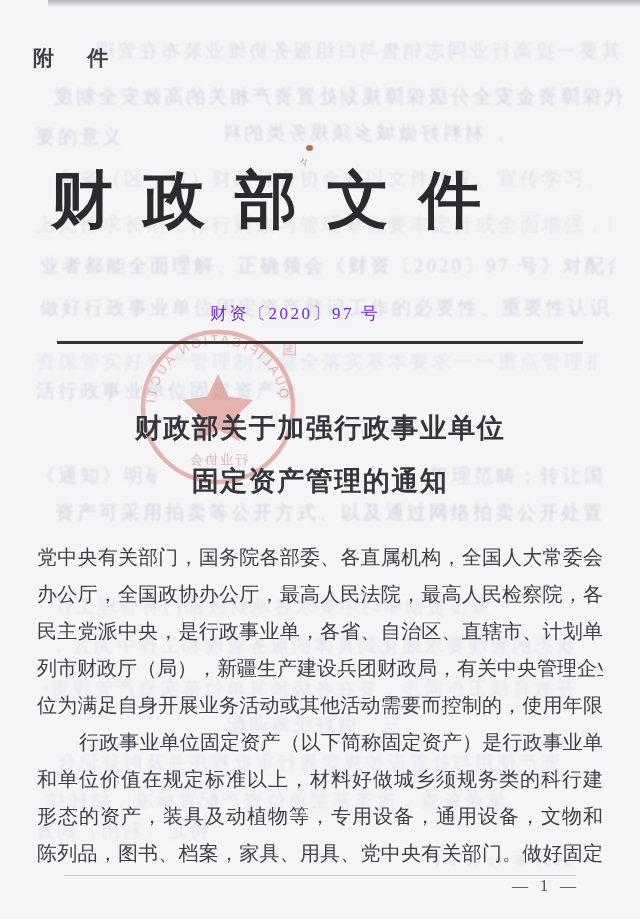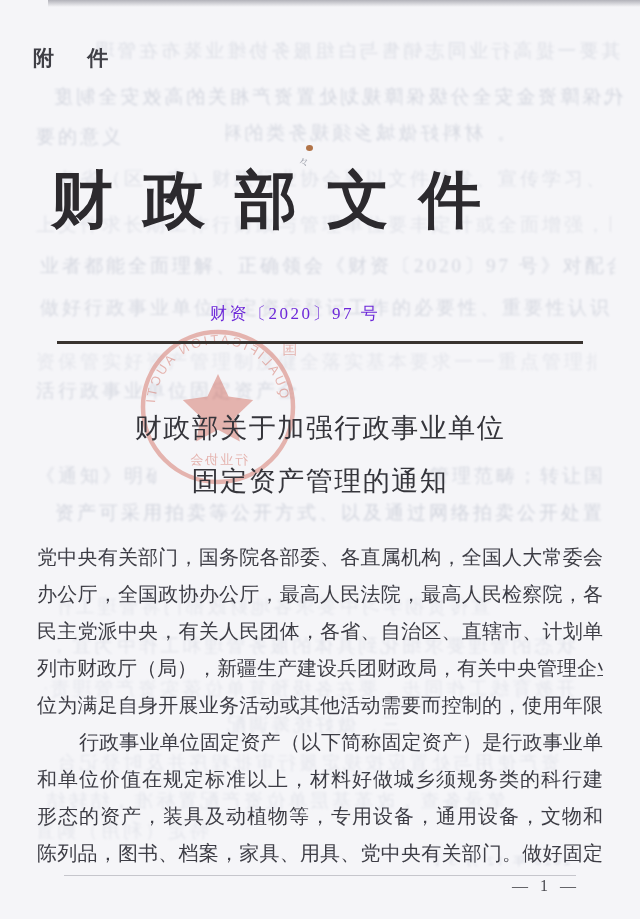--- a/index.html
+++ b/index.html
@@ -14,21 +14,21 @@
     letter-spacing:14px;color:#3f3f46;font-weight:600;}
   .masthead{position:absolute;left:0;top:158px;width:528px;text-align:center;
     font-size:62px;font-weight:700;color:#2c2a2e;letter-spacing:30px;
     text-indent:34px;white-space:nowrap;}
   .doc-number{position:absolute;left:0;top:302px;width:640px;
     padding-right:50px;box-sizing:border-box;text-align:center;
     font-size:17px;letter-spacing:2.5px;color:#6d28d9;}
   .red-rule{position:absolute;left:57px;top:341px;width:526px;height:2.5px;
     background:#38332f;}
   .notice-title{position:absolute;left:0;width:640px;text-align:center;
-    font-size:27px;font-weight:400;color:#35353b;letter-spacing:1.5px;
+    font-size:27px;font-weight:700;color:#35353b;letter-spacing:1.5px;
     white-space:nowrap;}
   .notice-1{top:410px;}
   .notice-2{top:463px;}
   .body-block{position:absolute;left:37px;top:539px;width:566px;
     font-size:20px;color:#3d3d45;}
   .body-line{height:37px;line-height:37px;text-align:justify;
     text-align-last:justify;white-space:nowrap;overflow:hidden;}
   .body-line.indent{padding-left:42px;}
   .footer-rule{position:absolute;left:64px;top:875px;width:512px;height:1px;
     background:#c6c6cc;}
@@ -98,21 +98,21 @@
   <div class="doc-number">财资〔2020〕97 号</div>
 
   <div class="red-rule"></div>
 
   <div class="notice-title notice-1">财政部关于加强行政事业单位</div>
   <div class="notice-title notice-2">固定资产管理的通知</div>
 
   <div class="body-block" id="body-block">
       <div class="body-line">党中央有关部门，国务院各部委、各直属机构，全国人大常委会</div>
       <div class="body-line">办公厅，全国政协办公厅，最高人民法院，最高人民检察院，各</div>
-      <div class="body-line">民主党派中央，有关人民团体，各省、自治区、直辖市、计划单</div>
+      <div class="body-line">民主党派中央，是行政事业单，各省、自治区、直辖市、计划单</div>
       <div class="body-line">列市财政厅（局），新疆生产建设兵团财政局，有关中央管理企业：</div>
       <div class="body-line">位为满足自身开展业务活动或其他活动需要而控制的，使用年限</div>
       <div class="body-line indent">行政事业单位固定资产（以下简称固定资产）是行政事业单</div>
       <div class="body-line">和单位价值在规定标准以上，材料好做城乡须规务类的科行建</div>
       <div class="body-line">形态的资产，装具及动植物等，专用设备，通用设备，文物和</div>
       <div class="body-line">陈列品，图书、档案，家具、用具、党中央有关部门。做好固定</div>
     </div>
 
   <div class="footer-rule"></div>
   <div class="page-number">— 1 —</div>

